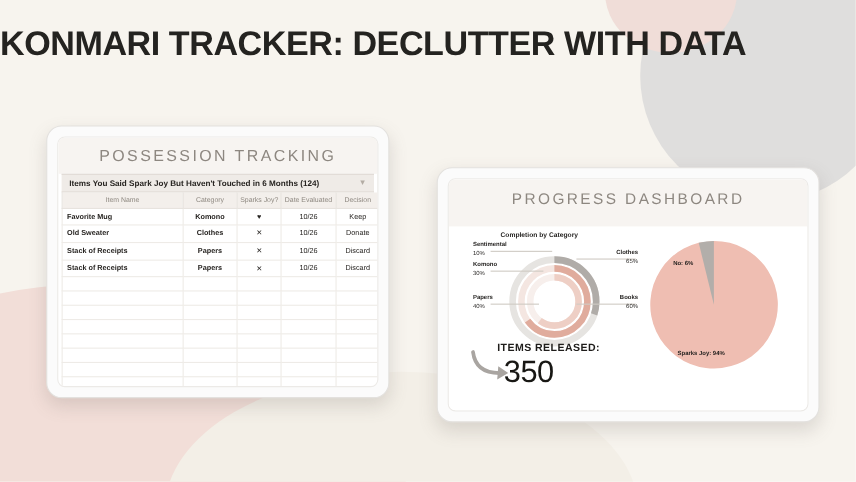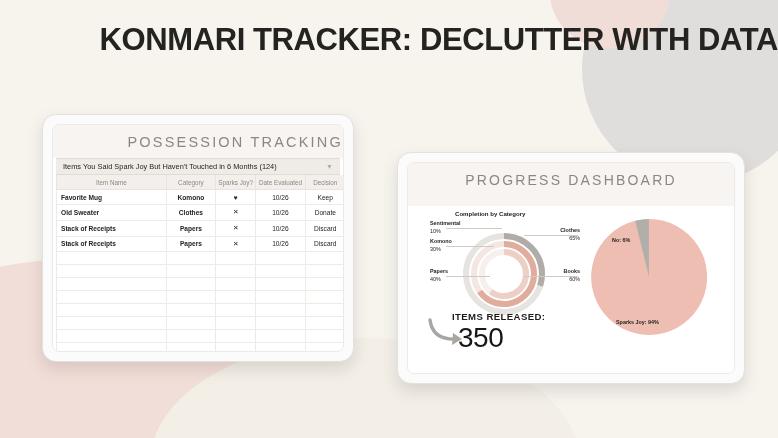--- a/index.html
+++ b/index.html
@@ -34,21 +34,21 @@
   }
   .blob-cream-bottom {
     width: 430px; height: 250px;
     left: 150px; bottom: -150px;
     background: #f3efe7;
   }
 
   
   .header {
     position: absolute; top: 22px; left: 0; width: 100%;
-    text-align: right; z-index: 5;
+    text-align: left; z-index: 5;
   }
   .title {
     font-size: 31px; font-weight: bold; letter-spacing: -0.4px;
     color: #242320;
   }
   .subtitle {
     font-size: 15.5px; color: #2d2b27; margin-top: 9px;
   }
 
   
@@ -68,38 +68,38 @@
     border: 1px solid #eceae7;
     overflow: hidden;
     position: relative;
   }
 
   #tablet-left  { left: 42px;  top: 114px; width: 312px; height: 248px; }
   #tablet-right { left: 397px; top: 152px; width: 348px; height: 232px; }
 
   
   .sheet-title {
-    text-align: right;
+    text-align: center;
     font-size: 14.5px;
     letter-spacing: 2.2px;
     color: #8d8780;
     padding: 9px 0 8px;
     background: #f7f4f1;
   }
   .filter-bar {
     display: flex; align-items: center;
     background: #efebe7;
     border-top: 1px solid #e0dbd5;
     border-bottom: 1px solid #e0dbd5;
     padding: 3px 7px;
     margin: 0 3px;
   }
   .filter-text {
     flex: 1;
-    font-size: 7.4px; font-weight: normal; color: #272421;
+    font-size: 7.4px; font-weight: bold; color: #272421;
     white-space: nowrap; overflow: hidden;
   }
   .filter-icon { color: #b3aca4; font-size: 7px; }
 
   table.sheet { width: 100%; border-collapse: collapse; margin: 0 3px; }
   table.sheet th {
     background: #f3efeb;
     font-size: 6.3px; font-weight: normal; color: #8e8880;
     padding: 3.6px 2px;
     border: 1px solid #e7e3de;

